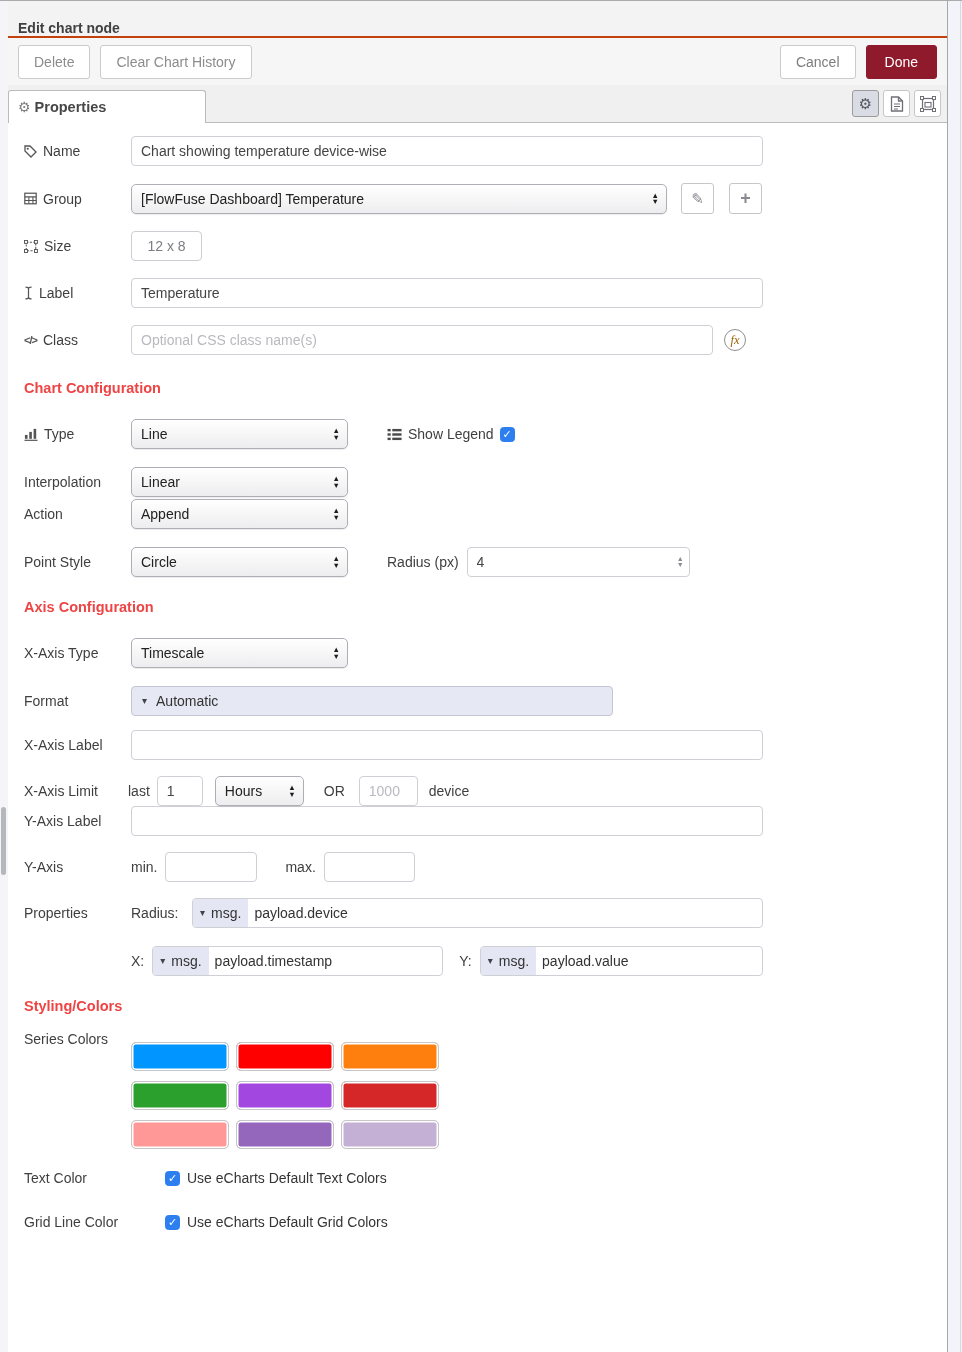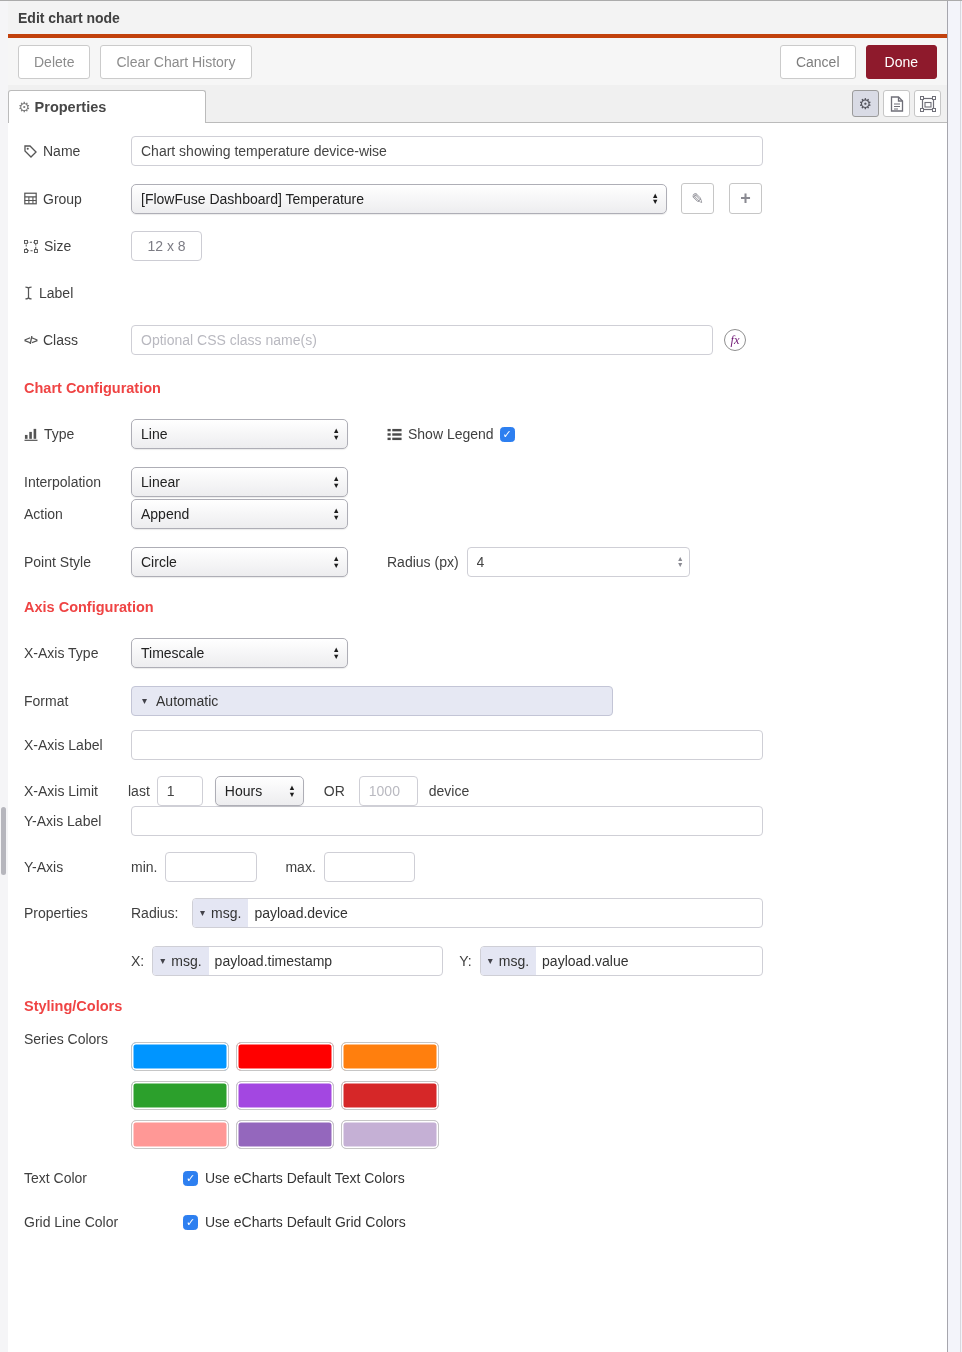--- a/index.html
+++ b/index.html
@@ -10,21 +10,21 @@
   
   .left-gutter { position:absolute; left:0; top:0; bottom:0; width:8px; background:#f5f5f7; z-index:5; }
   .left-gutter .thumb { position:absolute; left:1px; top:806px; width:5px; height:68px; border-radius:3px; background:#b6b6bd; }
 
   
   .right-strip { position:absolute; right:0; top:0; bottom:0; width:15px; background:#f3f4fa; border-left:1px solid #a6a6ad; z-index:5; }
   .right-strip .edge { position:absolute; right:1px; top:0; bottom:0; width:1px; background:#d8d8de; }
 
   .main { position:absolute; left:8px; right:15px; top:0; bottom:0; background:#fff; }
 
-  .tray-header { height:37px; background:#f3f3f3; border-bottom:4px solid #c2410c; display:flex; align-items:center; padding-left:10px; }
+  .tray-header { height:37px; background:#f3f3f3; border-bottom:2px solid #c2410c; display:flex; align-items:flex-end; padding-left:10px; }
   .tray-header .title { font-weight:bold; font-size:14px; color:#404040; }
 
   .toolbar { height:47px; background:#f6f6f6; display:flex; align-items:center; padding:0 10px; gap:10px; }
   .toolbar .spacer { flex:1; }
   .btn { height:34px; padding:0 15px; background:#fff; border:1px solid #cbcbcb; border-radius:3px; font-size:14px; color:#8c8c8c; display:inline-flex; align-items:center; justify-content:center; cursor:pointer; font-family:inherit; }
   .btn.cancel { color:#7d7d7d; }
   .btn.done { background:#8E1A2C; border-color:#8E1A2C; color:#fff; padding:0 18px; }
 
   .tabbar { height:38px; background:#f0f0f0; border-bottom:1px solid #bbbbbb; display:flex; align-items:flex-end; position:relative; }
   .tab { width:198px; height:33px; background:#fff; border:1px solid #bbbbbb; border-bottom:none; border-radius:3px 3px 0 0; margin-bottom:-1px; display:flex; align-items:center; padding-left:9px; gap:4px; position:relative; z-index:2; }
@@ -46,21 +46,21 @@
   input.txt::placeholder { color:#b9b9c0; }
   .w-wide { width:632px; }
 
   .sel { height:30px; border:1px solid #aeaeb6; border-radius:5px; background:linear-gradient(#ffffff,#ededef); box-shadow:0 1px 1px rgba(0,0,0,0.08); display:flex; align-items:center; padding:0 22px 0 9px; position:relative; color:#222; cursor:pointer; }
   .sel .arrows { position:absolute; right:7px; top:50%; transform:translateY(-50%); display:flex; flex-direction:column; align-items:center; color:#1c1c1c; font-size:7.5px; line-height:6.5px; }
   .sel-std { width:217px; }
 
   .mini-btn { width:33px; height:31px; background:#fff; border:1px solid #c6c6c6; border-radius:3px; display:flex; align-items:center; justify-content:center; color:#8a8a92; cursor:pointer; }
   .size-btn { width:71px; height:30px; background:#fff; border:1px solid #cdcdd4; border-radius:4px; display:flex; align-items:center; justify-content:center; color:#7c7c84; cursor:pointer; }
 
-  .fx-badge { width:22px; height:22px; border:1px solid #8f8f8f; border-radius:50%; display:flex; align-items:center; justify-content:center; margin-left:11px; color:#701a75; font-family:"Liberation Serif","DejaVu Serif",serif; font-style:italic; font-size:12.5px; flex:none; }
+  .fx-badge { width:22px; height:22px; border:1px solid #8f8f8f; border-radius:50%; display:flex; align-items:center; justify-content:center; margin-left:11px; color:#a16207; font-family:"Liberation Serif","DejaVu Serif",serif; font-style:italic; font-size:12.5px; flex:none; }
 
   .legend-group { display:flex; align-items:center; margin-left:39px; gap:6px; }
   .legend-group .licon { color:#4a4a4a; display:inline-flex; }
 
   .cb { width:15px; height:15px; border-radius:3.5px; border:1px solid #b9b9c2; background:#fff; flex:none; position:relative; cursor:pointer; }
   .cb.on { background:#2D7FF0; border-color:#2D7FF0; }
   .cb.on::after { content:"\2713"; position:absolute; left:0; top:0; width:100%; height:100%; display:flex; align-items:center; justify-content:center; color:#fff; font-size:11px; font-weight:bold; }
 
   .radius-group { display:flex; align-items:center; margin-left:39px; gap:8px; }
   .num-wrap { position:relative; }
@@ -71,21 +71,21 @@
   .caret { font-size:10px; color:#42424a; line-height:1; }
 
   .tinput { height:30px; border:1px solid #cfcfd6; border-radius:4px; display:flex; align-items:center; overflow:hidden; background:#fff; }
   .tbtn { background:#E4E6F3; height:100%; display:flex; align-items:center; gap:6px; padding:0 7px; color:#333; flex:none; cursor:pointer; }
   .tval { padding-left:6px; color:#333; white-space:nowrap; }
 
   .sub-lbl { color:#3f3f3f; }
   .swatch-grid { display:flex; flex-wrap:wrap; width:320px; gap:10px 7px; margin-top:14px; }
   .swatch { width:98px; height:29px; border:1px solid #c6c6c6; border-radius:5px; box-shadow:inset 0 0 0 1.5px #fff; cursor:pointer; }
 
-  .check-row-indent { display:flex; align-items:center; gap:7px; margin-left:52px; }
+  .check-row-indent { display:flex; align-items:center; gap:7px; margin-left:34px; }
   .check-row-indent .cb-label { color:#353535; }
 </style>
 </head>
 <body>
 
 <div class="tray">
   <div class="left-gutter">
     <div class="thumb"></div>
   </div>
   <div class="right-strip">
@@ -193,20 +193,21 @@
 
       <div class="form-row">
         <div class="lbl">
           <span class="licon">
               <svg width="9" height="14" viewBox="0 0 10 16">
                 <path d="M1.5 1.2c2 0 3.5 0.6 3.5 2v9.6c0 1.4-1.5 2-3.5 2M8.5 1.2c-2 0-3.5 0.6-3.5 2v9.6c0 1.4 1.5 2 3.5 2" fill="none" stroke="currentColor" stroke-width="1.4"></path>
               </svg>
             </span>
           <span>Label</span>
         </div>
+        <input class="txt w-wide" type="text" value="Temperature" style="">
       </div>
 
       <div class="form-row">
         <div class="lbl">
           <span class="licon" style="font-size:11px; font-weight:bold; letter-spacing:-1px;">&lt;/&gt;</span>
           <span>Class</span>
         </div>
         <input class="txt" type="text" style="width: 582px;" placeholder="Optional CSS class name(s)">
         <div class="fx-badge">fx</div>
       </div>

